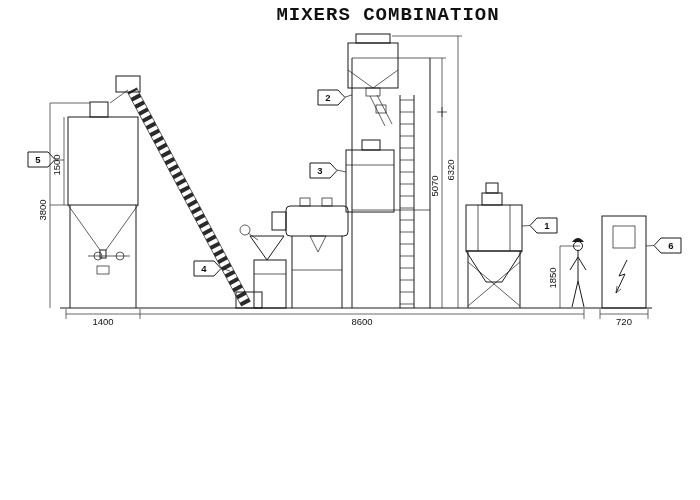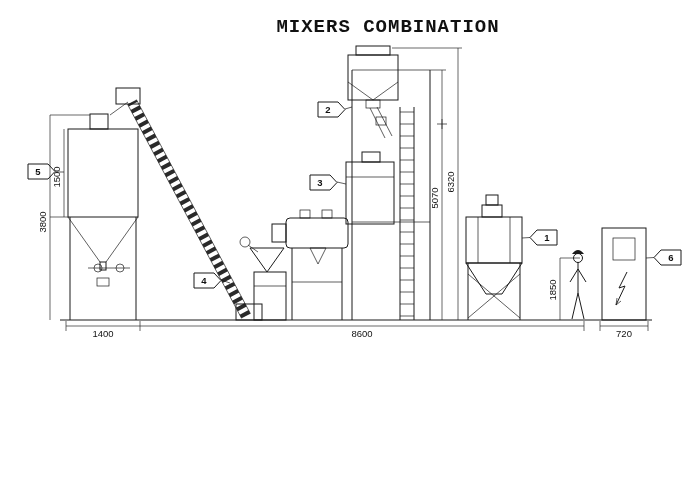--- a/index.html
+++ b/index.html
@@ -1,16 +1,16 @@
 <!DOCTYPE html>
 <html><head>
 <meta charset="utf-8">
 <style>
   html,body{margin:0;padding:0;background:#ffffff;}
-  .page{width:700px;height:355px;background:#ffffff;position:relative;overflow:hidden;margin-top:12px;}
+  .page{width:700px;height:355px;background:#ffffff;position:relative;overflow:hidden;}
   svg{display:block;}
   .s{fill:none;stroke:#1b1b1b;stroke-width:1;}
   .thin{fill:none;stroke:#1b1b1b;stroke-width:.7;}
   .dimline{fill:none;stroke:#2a2a2a;stroke-width:.7;}
   .band{fill:none;stroke:#2a2a2a;stroke-width:10;stroke-dasharray:4 4;}
   .solidfill{fill:#1b1b1b;stroke:none;}
   .title-text{font:bold 19px "Liberation Mono", monospace;fill:#111;letter-spacing:1px;}
   .dim-text{font:9.5px "Liberation Sans", sans-serif;fill:#111;}
   .callout-text{font:bold 9.5px "Liberation Sans", sans-serif;fill:#111;}
 </style>

